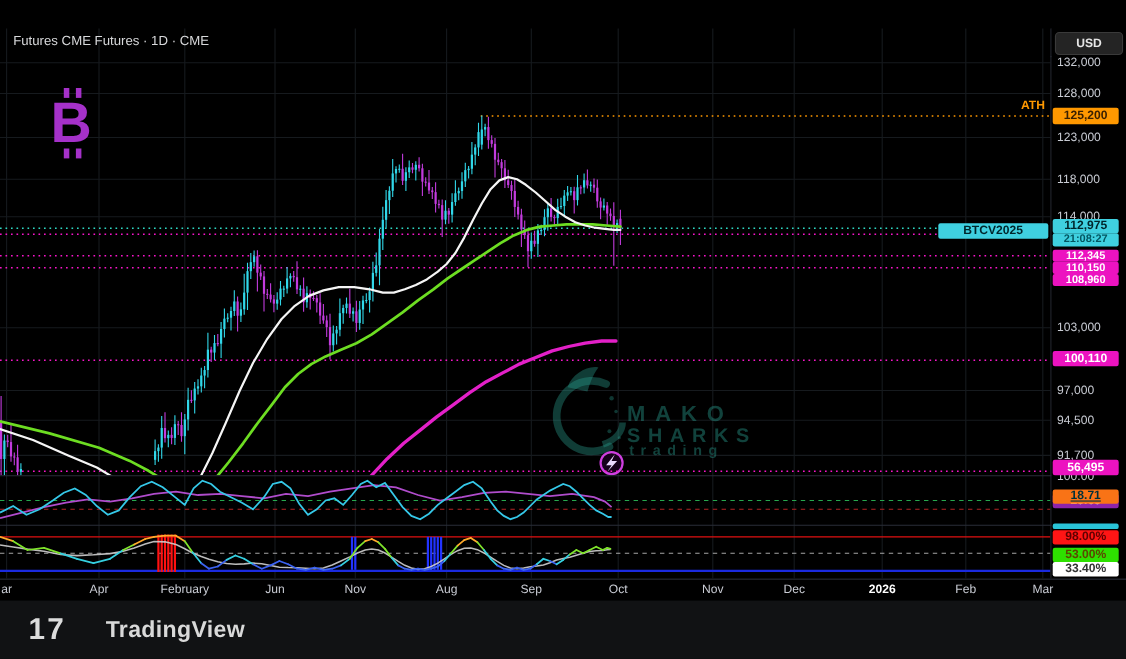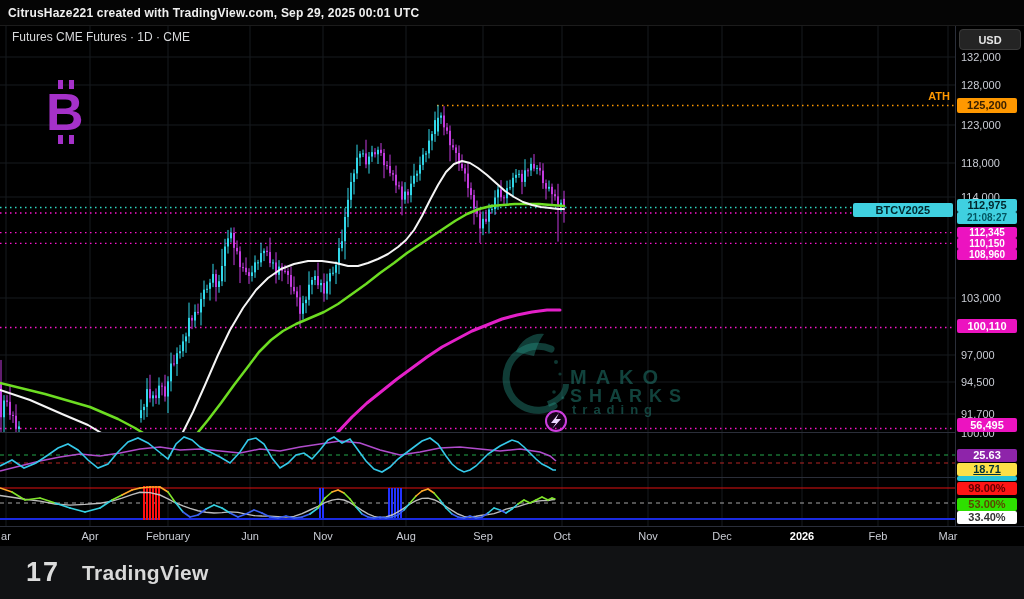--- a/index.html
+++ b/index.html
@@ -33,32 +33,29 @@
   
   #time-axis{position:absolute;left:0;top:526px;width:1024px;height:20px;background:#000;
              border-top:1px solid #2a2e39;}
   .time-label{position:absolute;top:3px;color:#c9ccd4;font-size:11px;transform:translateX(-50%);}
   .time-label.year{color:#ffffff;font-weight:bold;}
   
   #footer{position:absolute;left:0;top:546px;width:1024px;height:53px;background:#111214;
           display:flex;align-items:center;}
   #tv-mark{color:#dcdcdc;font-size:27px;font-weight:900;margin-left:26px;letter-spacing:2px;
            transform:scaleY(1.02);}
-  #tv-brand{color:#d9d9d9;font-size:21px;font-weight:bold;margin-left:22px;letter-spacing:.3px;}
+  #tv-brand{color:#d9d9d9;font-size:21px;font-weight:bold;margin-left:36px;letter-spacing:.3px;}
   
   .wm-text{position:absolute;color:#2a9d8f;opacity:.42;font-weight:bold;white-space:nowrap;}
 </style>
 </head>
 <body>
 
 <div id="stage">
 
-  <div id="top-strip">
-    <span>CitrusHaze221 created with TradingView.com, Sep 29, 2025 00:01 UTC</span>
-  </div>
 
   <svg id="chart-svg" width="1024" height="599">
     <defs>
       <clipPath id="clip-main">
           <rect x="0" y="26" width="955" height="406"></rect>
         </clipPath>
       <clipPath id="clip-rsi">
           <rect x="0" y="434" width="955" height="43"></rect>
         </clipPath>
       <clipPath id="clip-stoch">
@@ -551,21 +548,21 @@
       <div class="axis-label" style="top: 401px;">100.00</div>
       <div class="tag" style="top: 71.5px; height: 15px; line-height: 15px; font-size: 11px; background: rgb(255, 152, 0); color: rgb(58, 32, 0);">125,200</div>
       <div class="tag" style="top: 172.5px; height: 13px; line-height: 13px; font-size: 11px; background: rgb(63, 208, 224); color: rgb(0, 38, 44);">112,975</div>
       <div class="tag" style="top: 186px; height: 12px; line-height: 12px; font-size: 10px; background: rgb(63, 208, 224); color: rgb(3, 86, 97);">21:08:27</div>
       <div class="tag" style="top: 200.5px; height: 11px; line-height: 11px; font-size: 10px; background: rgb(236, 19, 192); color: rgb(255, 255, 255);">112,345</div>
       <div class="tag" style="top: 211.5px; height: 11px; line-height: 11px; font-size: 10px; background: rgb(236, 19, 192); color: rgb(255, 255, 255);">110,150</div>
       <div class="tag" style="top: 222.5px; height: 11px; line-height: 11px; font-size: 10px; background: rgb(236, 19, 192); color: rgb(255, 255, 255);">108,960</div>
       <div class="tag" style="top: 293px; height: 14px; line-height: 14px; font-size: 11px; background: rgb(236, 19, 192); color: rgb(255, 255, 255);">100,110</div>
       <div class="tag" style="top: 392px; height: 14px; line-height: 14px; font-size: 11px; background: rgb(236, 19, 192); color: rgb(255, 255, 255);">56,495</div>
       <div class="tag" style="top: 422.5px; height: 13px; line-height: 13px; font-size: 11px; background: rgb(142, 36, 170); color: rgb(255, 255, 255);">25.63</div>
-      <div class="tag" style="top: 437px; height: 13px; line-height: 13px; font-size: 11px; background: #fde047; color: rgb(0, 48, 58); text-decoration: underline;">18.71</div>
+      <div class="tag" style="top: 419px; height: 13px; line-height: 13px; font-size: 11px; background: #f97316; color: rgb(0, 48, 58); text-decoration: underline;">18.71</div>
       <div class="tag" style="top: 449.5px; height: 5px; line-height: 5px; font-size: 6px; background: rgb(41, 196, 216); color: rgb(0, 48, 58);"></div>
       <div class="tag" style="top: 455.5px; height: 13px; line-height: 13px; font-size: 11px; background: rgb(255, 21, 21); color: rgb(94, 0, 0);">98.00%</div>
       <div class="tag" style="top: 471.5px; height: 13px; line-height: 13px; font-size: 11px; background: rgb(46, 224, 0); color: rgb(92, 71, 0);">53.00%</div>
       <div class="tag" style="top: 484.5px; height: 13px; line-height: 13px; font-size: 11px; background: rgb(255, 255, 255); color: rgb(51, 51, 51);">33.40%</div>
     </div>
   <div id="usd-btn">USD</div>
 
   <div id="time-axis">
       <div class="time-label" style="left: 6px;">ar</div>
       <div class="time-label" style="left: 90px;">Apr</div>

